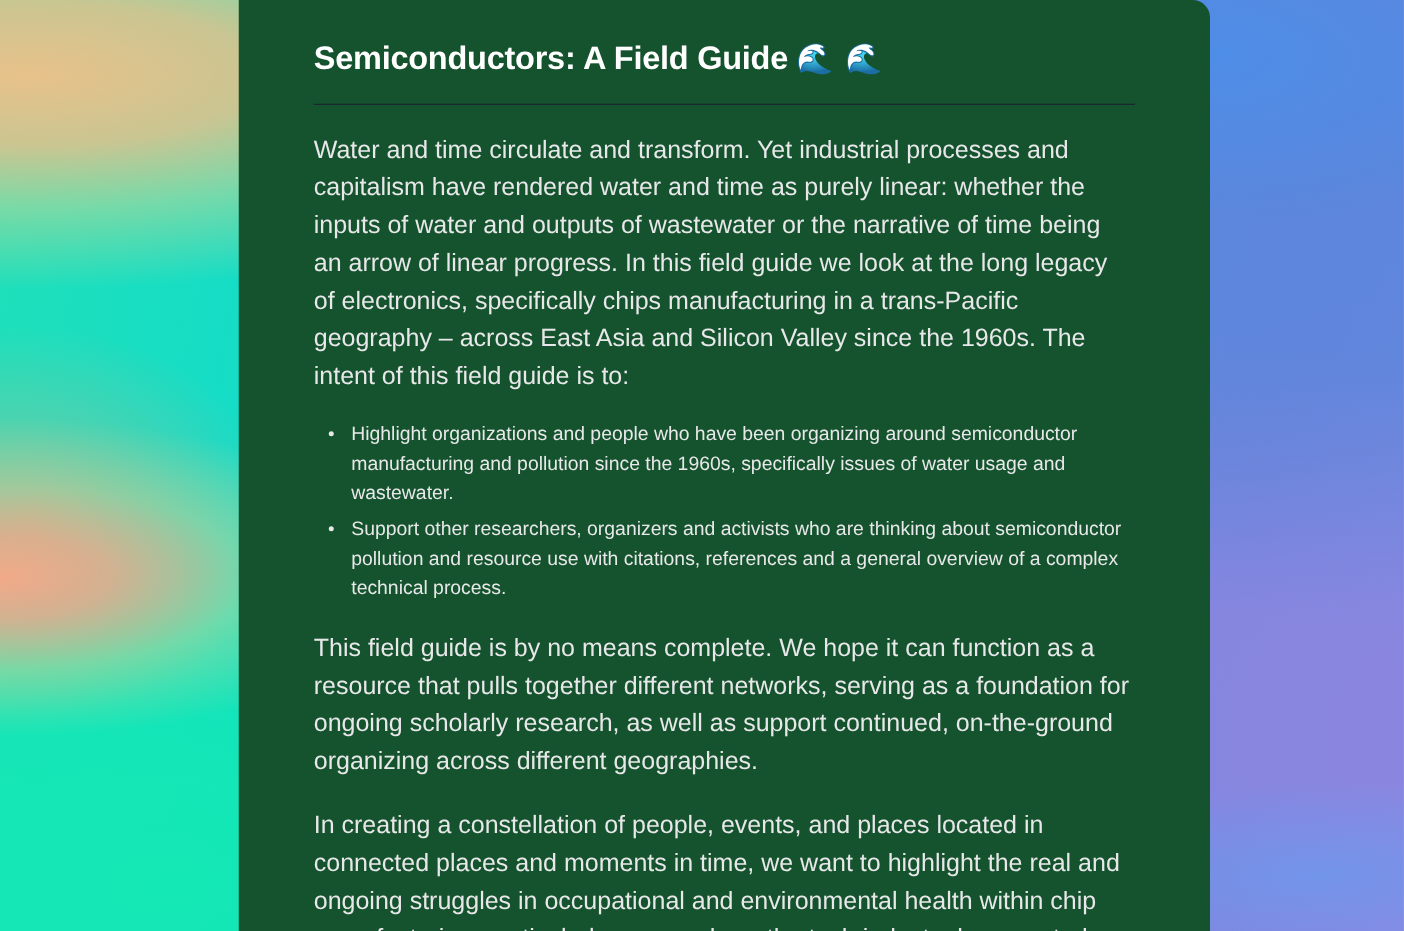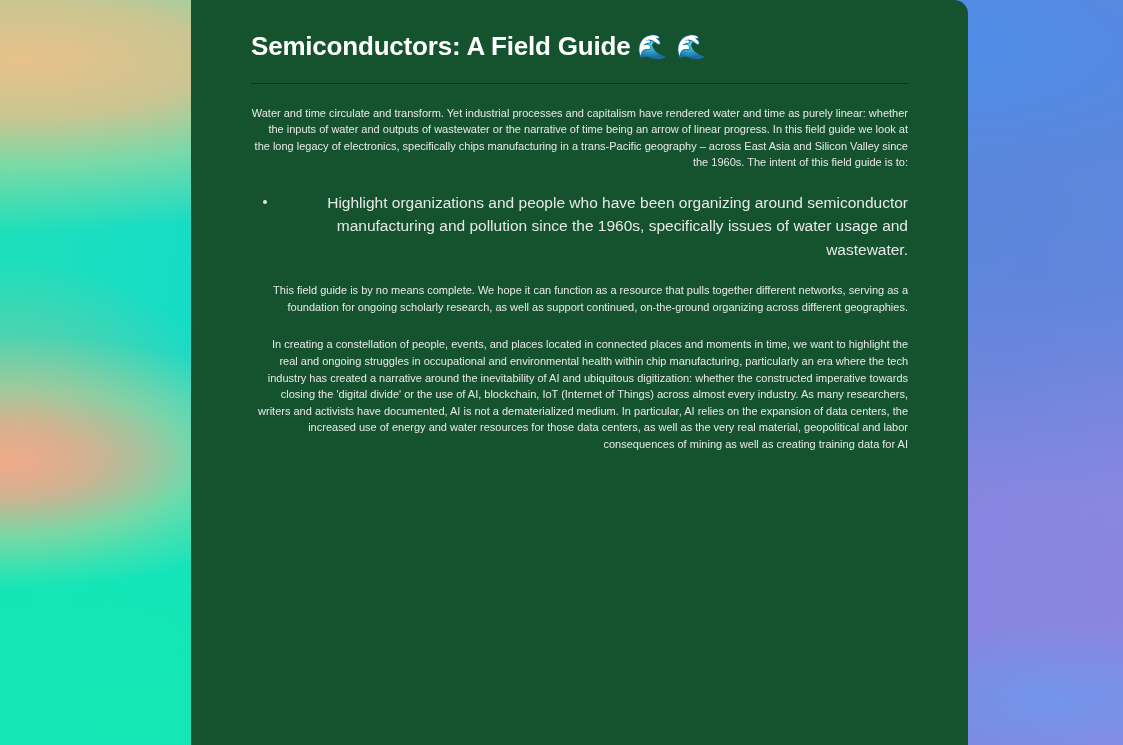--- a/index.html
+++ b/index.html
@@ -72,31 +72,29 @@
   .author-link {
     color: #589ad8;
     text-decoration: underline;
     text-underline-offset: 2px;
     cursor: pointer;
   }
 
   
   .body-p {
     margin: 21px 0 0 0;
-    font-size: 11px;
+    font-size: 20px;
     line-height: 1.51;
     color: #e8e8ea;
-    text-align: right;
   }
 
   .bullet-list {
     margin: 20px 0 0 0;
     padding: 0 0 0 30px;
     list-style: none;
-    text-align: right;
   }
   .bullet-list li {
     position: relative;
     margin: 0 0 6px 0;
     font-size: 15.5px;
     line-height: 1.51;
     color: #e8e8ea;
   }
   .bullet-list li::before {
     content: "";
@@ -120,20 +118,21 @@
       <span class="title-emoji">🌊 🌊</span>
     </h1>
 
     <div class="title-rule"></div>
 
 
     <p class="body-p">Water and time circulate and transform. Yet industrial processes and capitalism have rendered water and time as purely linear: whether the inputs of water and outputs of wastewater or the narrative of time being an arrow of linear progress. In this field guide we look at the long legacy of electronics, specifically chips manufacturing in a trans-Pacific geography – across East Asia and Silicon Valley since the 1960s. The intent of this field guide is to:</p>
 
     <ul class="bullet-list">
       <li>Highlight organizations and people who have been organizing around semiconductor manufacturing and pollution since the 1960s, specifically issues of water usage and wastewater.</li>
+      <li>Support other researchers, organizers and activists who are thinking about semiconductor pollution and resource use with citations, references and a general overview of a complex technical process.</li>
     </ul>
 
     <p class="body-p">This field guide is by no means complete. We hope it can function as a resource that pulls together different networks, serving as a foundation for ongoing scholarly research, as well as support continued, on-the-ground organizing across different geographies.</p>
 
     <p class="body-p">
       <span>In creating a constellation of people, events, and places located in connected places and moments in time, we want to highlight the real and ongoing struggles in occupational and environmental health within chip manufacturing, particularly an era where the tech industry has created a narrative around the inevitability of AI and ubiquitous digitization: whether the constructed imperative towards closing the 'digital divide' or the use of AI, blockchain, IoT (Internet of Things) across almost every industry. As many researchers, writers and activists have documented, AI is not a dematerialized medium. In particular, AI relies on the expansion of data centers, the increased use of energy and water resources for those data centers, as well as the very real material, geopolitical and labor consequences of mining as well as creating training data for AI </span>
     </p>
 
   </div>
 </div>

